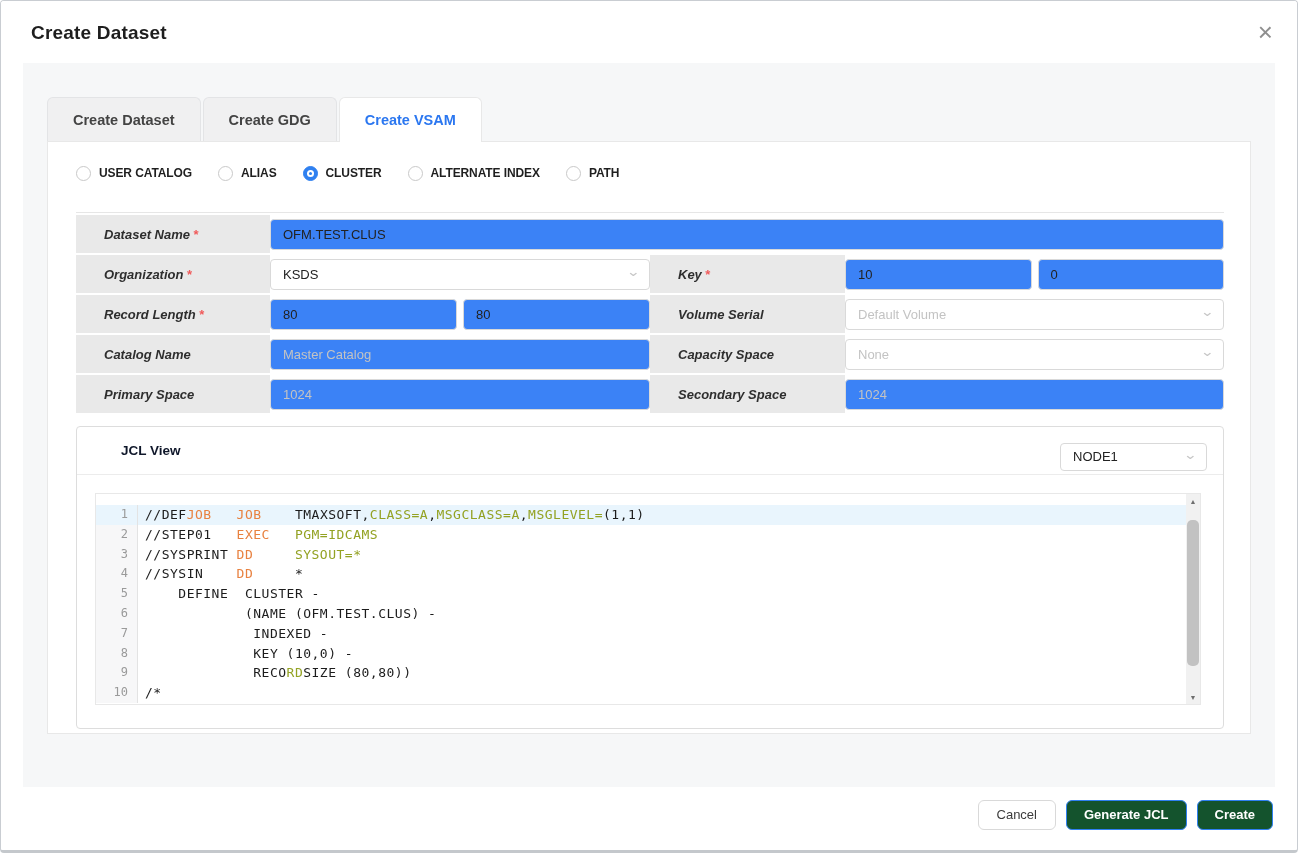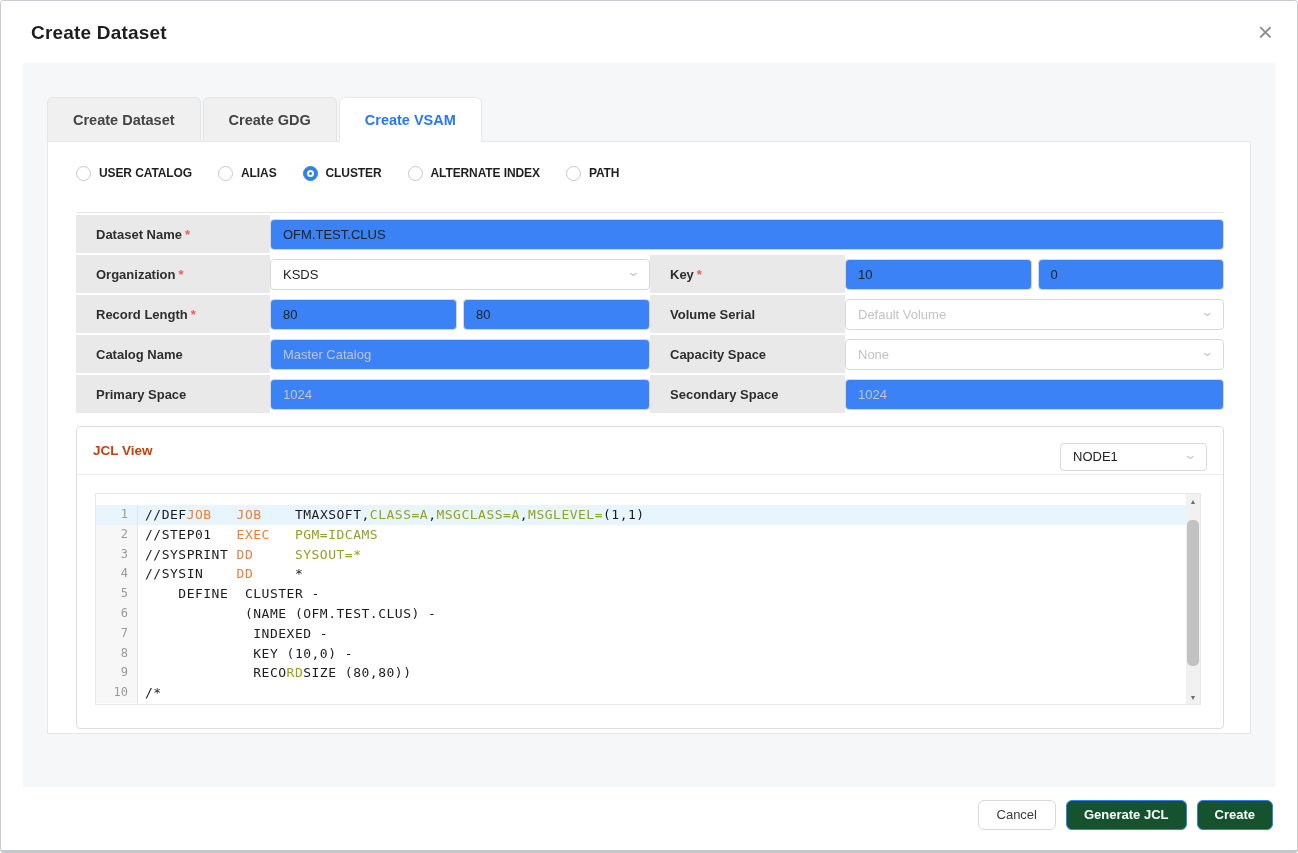--- a/index.html
+++ b/index.html
@@ -36,40 +36,40 @@
   .radio-circle.sel .radio-inner { background:#fff; }
   .radio-dot { width:3px; height:3px; border-radius:50%; }
   .radio-circle.sel .radio-dot { background:#2f80f0; }
   .radio-label { font-size:12px; font-weight:bold; color:#1f1f1f; letter-spacing:-.1px; }
 
   
   .form-grid { position:absolute; left:28px; top:70px; width:1148px;
                display:grid; grid-template-columns:194px 380px 195px 379px; grid-auto-rows:38px; row-gap:2px;
                border-top:1px solid #e6e6e6; padding-top:2px; }
   .cell { display:flex; align-items:center; }
-  .cell.lbl { background:#e9e9e9; padding-left:20px; font-size:13px; font-weight:bold; color:#2e2e2e; }
+  .cell.lbl { background:#e9e9e9; padding-left:28px; font-size:13px; font-weight:bold; color:#2e2e2e;font-style:italic; }
   .req { color:#f05a5a; margin-left:3px; font-size:13px; font-weight:bold; }
   .cell.fld { background:#fff; gap:6px; }
   .span3 { grid-column:2 / 5; }
   .ctrl { height:31px; border:1px solid #d9d9d9; border-radius:4px; background:#3b82f6; font-size:13px; color:#222;
           padding:0 12px; width:100%; font-family:"Liberation Sans", sans-serif; outline:none; }
   .ctrl::placeholder { color:#c3c3c3; }
   .half { width:calc(50% - 3px); }
   .selectbox { height:31px; border:1px solid #d9d9d9; border-radius:4px; background:#fff; width:100%;
                display:flex; align-items:center; justify-content:space-between; padding:0 10px 0 12px;
                font-size:13px; color:#222; cursor:pointer; }
   .selectbox .ph { color:#c3c3c3; }
   .chev { color:#c6c6c6; font-size:13px; line-height:10px; transform:scaleX(1.3); margin-top:-4px; }
 
   
   .jcl-panel { position:absolute; left:28px; top:284px; width:1148px; height:303px;
                border:1px solid #ddd; border-radius:4px; background:#fff; }
   .jcl-header { height:48px; display:flex; align-items:center; justify-content:space-between;
                 padding:0 16px; border-bottom:1px solid #ececec; }
-  .jcl-title { font-size:13.5px; font-weight:bold; color:#c2410c; }
+  .jcl-title { font-size:13.5px; font-weight:bold; color:#0f172a;margin-left:28px; }
   .node-select { width:147px; height:28px; flex:0 0 auto;margin-top:12px; }
 
   
   .code-area { position:absolute; left:18px; right:22px; top:66px; height:212px;
                border:1px solid #e8e8e8; background:#fff; overflow:hidden; }
   .code-lines { position:absolute; left:0; top:0; right:14px; bottom:0; padding-top:11px; }
   .code-line { display:flex; height:19.8px; }
   .code-line.hl { background:#e9f5fd; }
   .gut { width:42px; flex:0 0 auto; background:#f7f7f8; border-right:1px solid #e3e3e3;
          text-align:right; padding-right:9px; font-family:"DejaVu Sans Mono", monospace;

